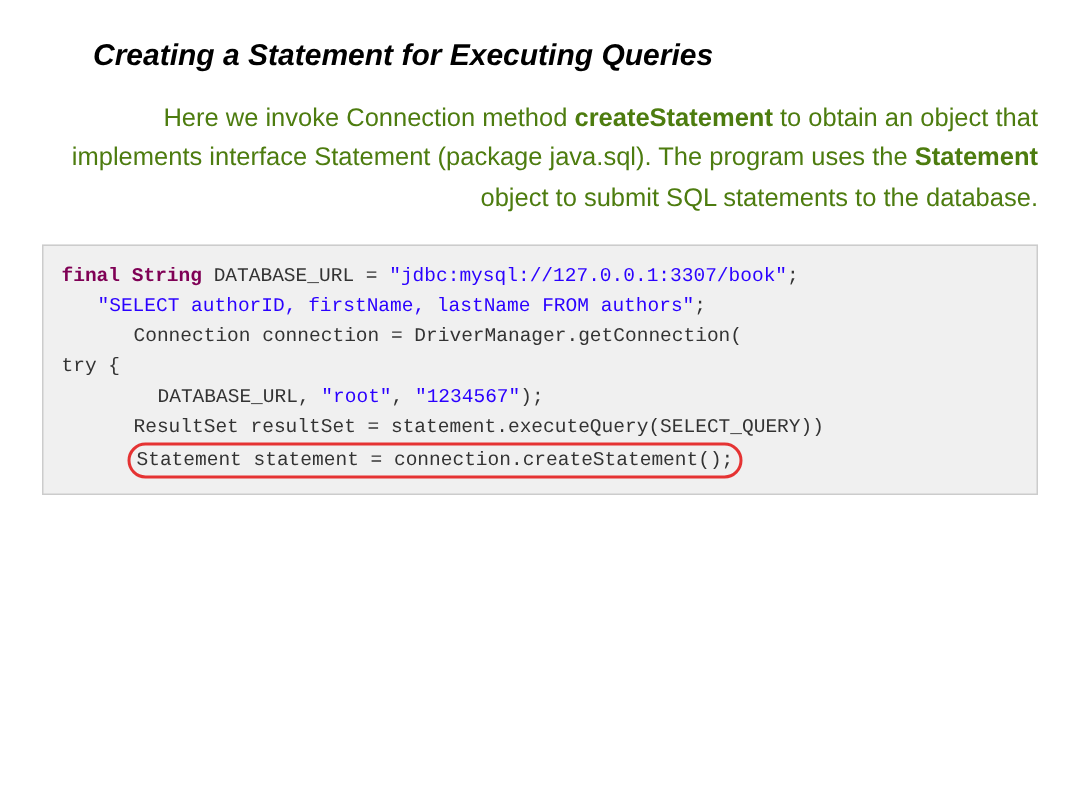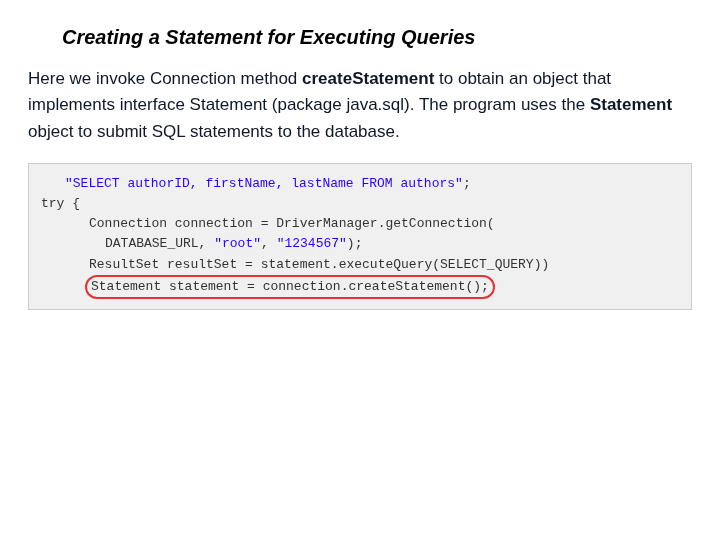--- a/index.html
+++ b/index.html
@@ -22,23 +22,24 @@
       font-style: italic;
       font-weight: bold;
       color: #000000;
       margin-bottom: 16px;
       line-height: 1.3;
       margin-left: 34px;
     }
 
     .description {
       font-size: 17px;
-      color: #0f172a;
+      color: #4d7c0f;
       line-height: 1.55;
       margin-bottom: 18px;
+      text-align: right;
     }
 
     .description strong {
       font-weight: bold;
     }
 
     .code-block {
       background: #f0f0f0;
       border: 1px solid #cccccc;
       padding: 10px 12px;
@@ -86,19 +87,20 @@
 </head>
 <body>
 
 <h1 class="title">Creating a Statement for Executing Queries</h1>
 
 <p class="description">
   <span>Here we invoke Connection method </span><strong>createStatement</strong><span> to obtain an object that implements interface Statement (package java.sql). The program uses the </span><strong>Statement</strong><span> object to submit SQL statements to the database.</span>
 </p>
 
 <div class="code-block">
+  <span class="code-line"><span class="kw">final</span> <span class="kw">String</span> DATABASE_URL = <span class="str">"jdbc:mysql://127.0.0.1:3307/book"</span>;</span>
   <span class="code-line indent1"><span class="str">"SELECT authorID, firstName, lastName FROM authors"</span>;</span>
+  <span class="code-line indent2">Connection connection = DriverManager.getConnection(</span>
   <span class="code-line">try {</span>
-  <span class="code-line indent2">Connection connection = DriverManager.getConnection(</span>
   <span class="code-line indent3">DATABASE_URL, <span class="str">"root"</span>, <span class="str">"1234567"</span>);</span>
   <span class="code-line indent2">ResultSet resultSet = statement.executeQuery(SELECT_QUERY))</span>
   <span class="code-line indent2"><span class="highlighted-line">Statement statement = connection.createStatement();</span></span>
 </div>
 
 </body></html>

